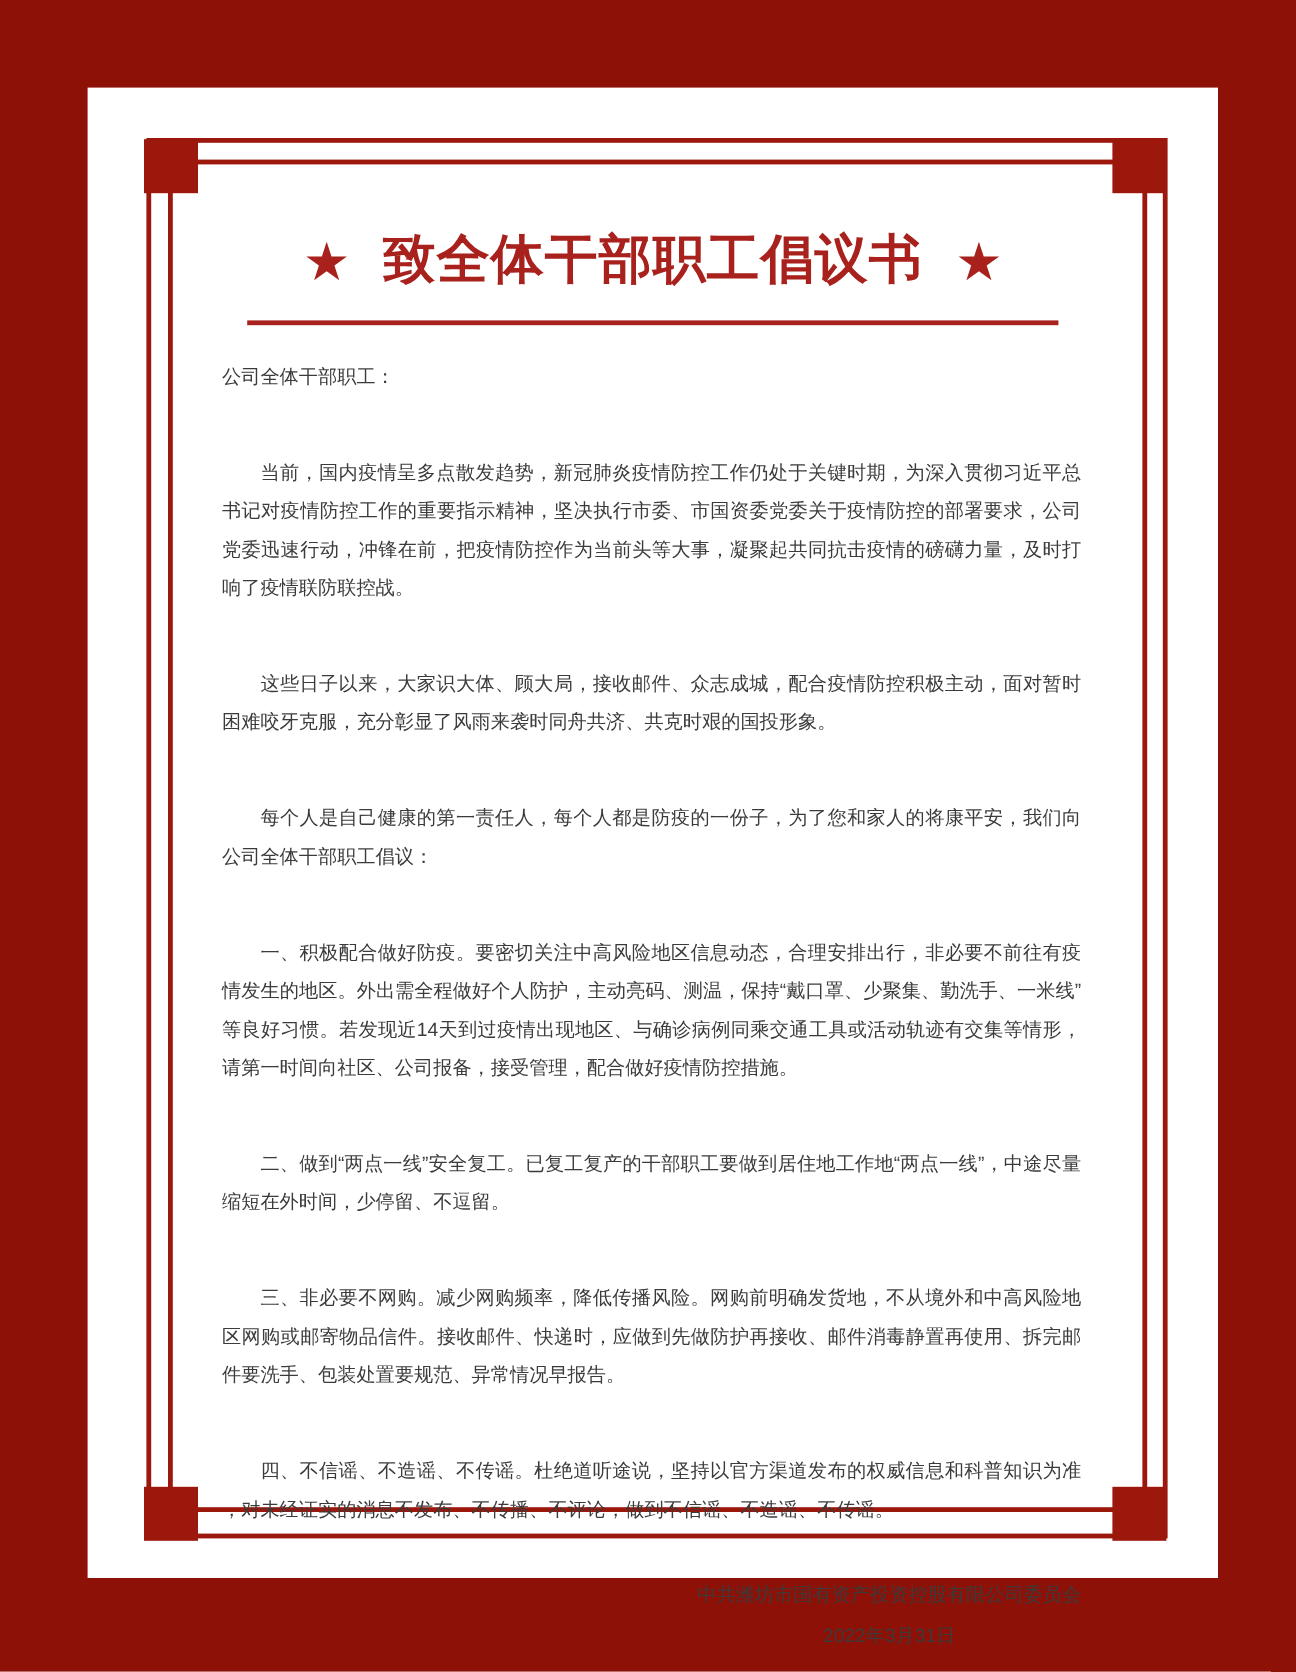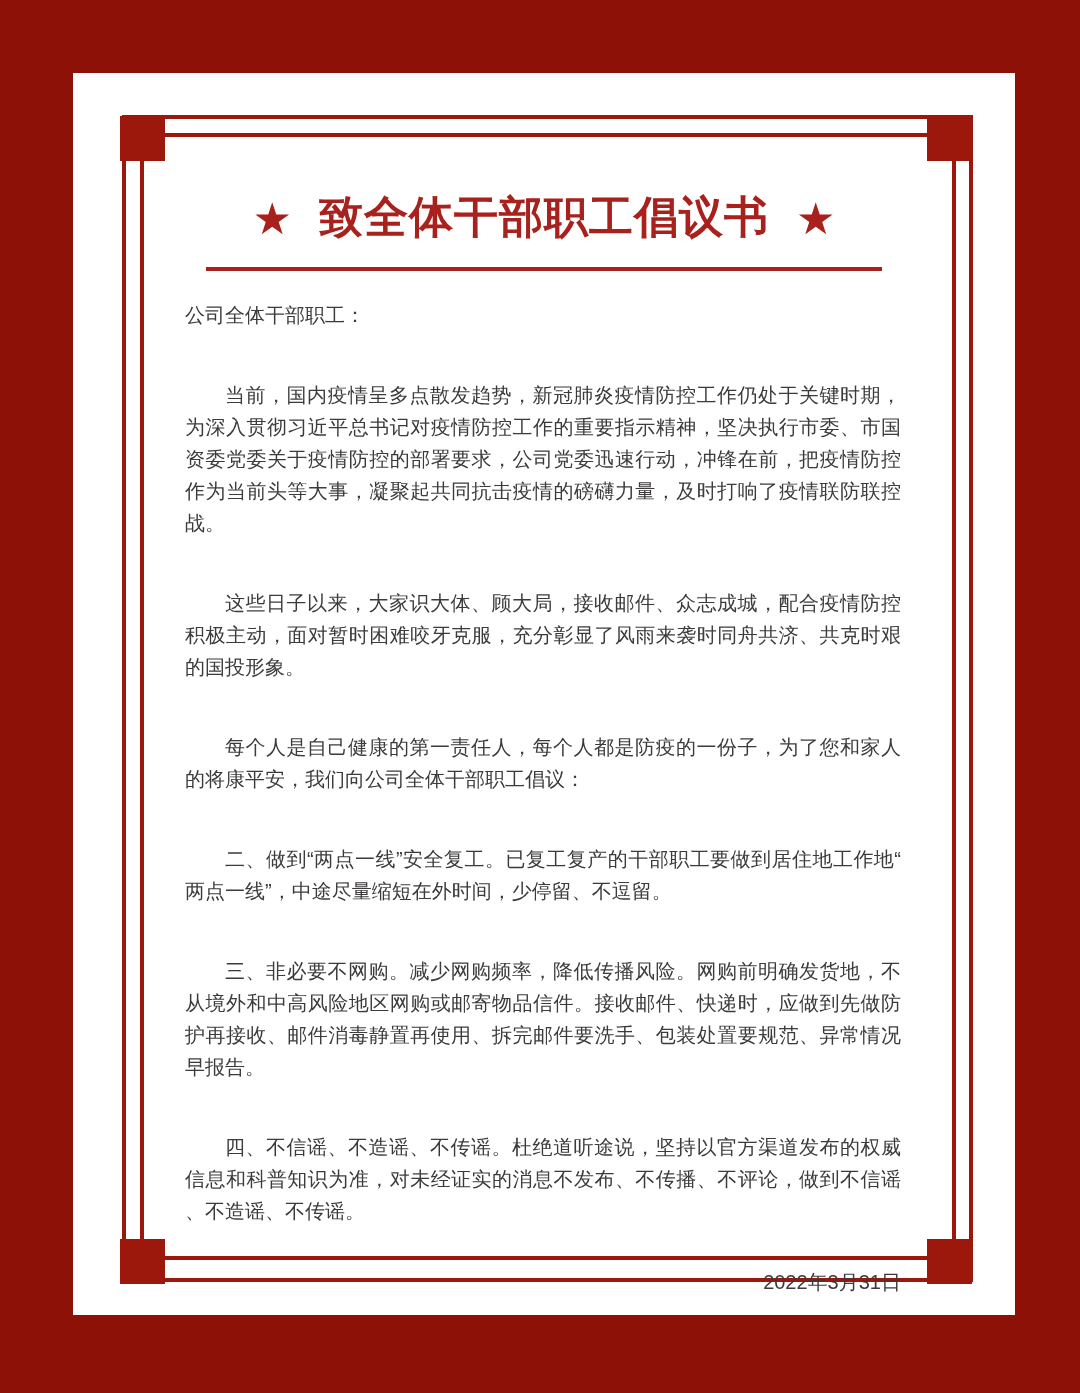--- a/index.html
+++ b/index.html
@@ -71,21 +71,21 @@
     width:676px;height:4px;
     background:var(--accent);
   }
 
   
   .content{
     position:absolute;
     left:112px;top:226px;
     width:716px;
     color:var(--text);
-    font-size:20px;
+    font-size:16px;
     line-height:32px;
     text-align:justify;
     line-break:anywhere;
     word-break:break-all;
   }
   .content p.indent{text-indent:2em;margin-top:48px;}
   .signature-block{
     margin-top:38px;
     margin-left:auto;
     width:fit-content;
@@ -110,22 +110,24 @@
     <h1 class="doc-title">致全体干部职工倡议书</h1>
     <span class="star">★</span>
   </div>
   <div class="title-underline"></div>
 
   <div class="content">
     <p>公司全体干部职工：</p>
     <p class="indent">当前，国内疫情呈多点散发趋势，新冠肺炎疫情防控工作仍处于关键时期，为深入贯彻习近平总书记对疫情防控工作的重要指示精神，坚决执行市委、市国资委党委关于疫情防控的部署要求，公司党委迅速行动，冲锋在前，把疫情防控作为当前头等大事，凝聚起共同抗击疫情的磅礴力量，及时打响了疫情联防联控战。</p>
     <p class="indent">这些日子以来，大家识大体、顾大局，接收邮件、众志成城，配合疫情防控积极主动，面对暂时困难咬牙克服，充分彰显了风雨来袭时同舟共济、共克时艰的国投形象。</p>
     <p class="indent">每个人是自己健康的第一责任人，每个人都是防疫的一份子，为了您和家人的将康平安，我们向公司全体干部职工倡议：</p>
+    <p class="indent">一、积极配合做好防疫。要密切关注中高风险地区信息动态，合理安排出行，非必要不前往有疫情发生的地区。外出需全程做好个人防护，主动亮码、测温，保持“戴口罩、少聚集、勤洗手、一米线”等良好习惯。若发现近14天到过疫情出现地区、与确诊病例同乘交通工具或活动轨迹有交集等情形，请第一时间向社区、公司报备，接受管理，配合做好疫情防控措施。</p>
     <p class="indent">二、做到“两点一线”安全复工。已复工复产的干部职工要做到居住地工作地“两点一线”，中途尽量缩短在外时间，少停留、不逗留。</p>
     <p class="indent">三、非必要不网购。减少网购频率，降低传播风险。网购前明确发货地，不从境外和中高风险地区网购或邮寄物品信件。接收邮件、快递时，应做到先做防护再接收、邮件消毒静置再使用、拆完邮件要洗手、包装处置要规范、异常情况早报告。</p>
     <p class="indent">四、不信谣、不造谣、不传谣。杜绝道听途说，坚持以官方渠道发布的权威信息和科普知识为准，对未经证实的消息不发布、不传播、不评论，做到不信谣、不造谣、不传谣。</p>
 
     <div class="signature-block">
+      <div>中共潍坊市国有资产投资控股有限公司委员会</div>
       <div>2022年3月31日</div>
     </div>
   </div>
 
 </div>
 
 </body></html>

